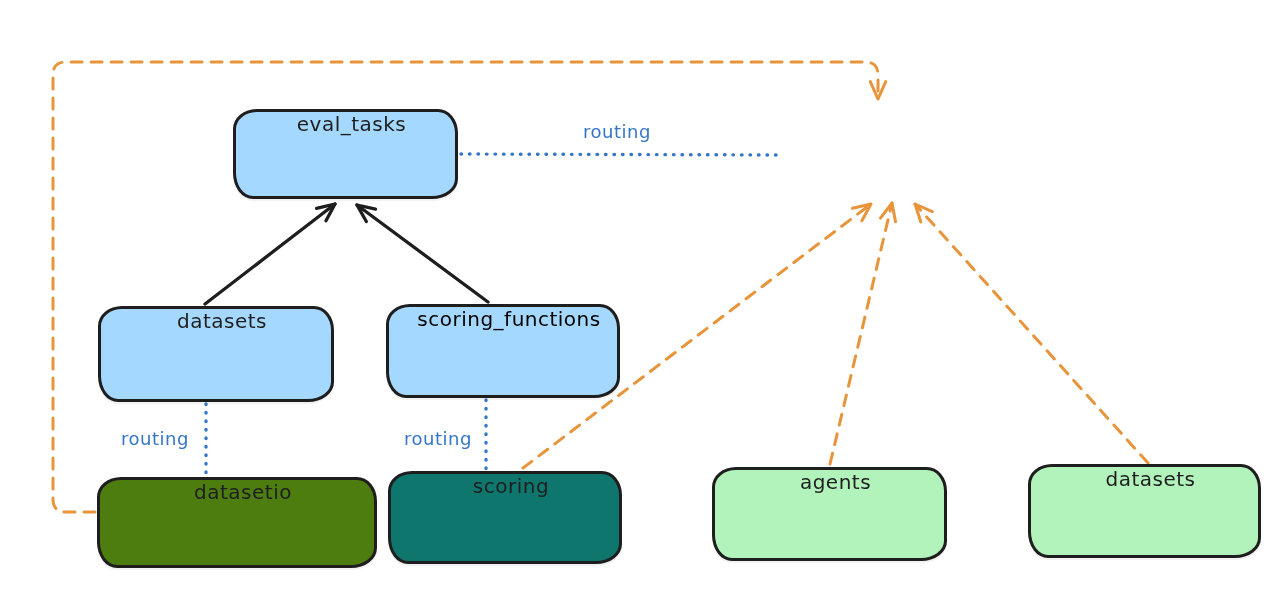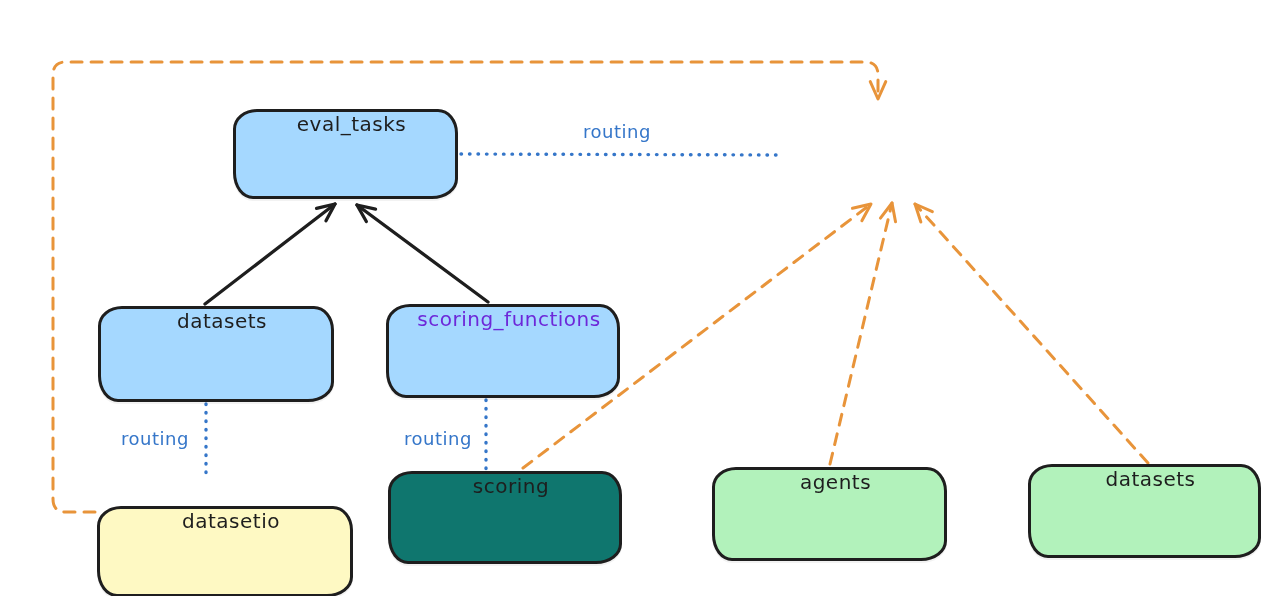--- a/index.html
+++ b/index.html
@@ -62,24 +62,24 @@
       <path d="M 95 512 L 66 512 Q 53 512 53 499 L 53 75 Q 53 62 66 62 L 865 62 Q 878 62 878 75 L 878 99" fill="none" stroke="#e8943a" stroke-width="3" stroke-linecap="round" stroke-linejoin="round" stroke-dasharray="11 9"></path>
       <path d="M 870.2525513918681 81.65131013406614 L 878 99 L 885.7474486081318 81.65131013406614" fill="none" stroke="#e8943a" stroke-width="3" stroke-linecap="round" stroke-linejoin="round"></path>
     </svg>
 
   <div class="node" style="left: 233px; top: 109px; width: 225px; height: 90px; background: rgb(165, 216, 255); border-color: rgb(30, 30, 30); color: rgb(30, 30, 30);">
     <span class="node-label">eval_tasks</span>
   </div>
   <div class="node" style="left: 98px; top: 306px; width: 236px; height: 96px; background: rgb(165, 216, 255); border-color: rgb(30, 30, 30); color: rgb(30, 30, 30);">
     <span class="node-label">datasets</span>
   </div>
-  <div class="node" style="left: 386px; top: 304px; width: 234px; height: 94px; background: rgb(165, 216, 255); border-color: rgb(30, 30, 30); color: #6d28d9;">
+  <div class="node" style="left: 386px; top: 304px; width: 234px; height: 94px; background: rgb(165, 216, 255); border-color: rgb(30, 30, 30); color: #000000;">
     <span class="node-label">scoring_functions</span>
   </div>
-  <div class="node" style="left: 97px; top: 477px; width: 256px; height: 91px; background: #fef9c3; border-color: rgb(30, 30, 30); color: rgb(30, 30, 30); margin-top: 29px;">
+  <div class="node" style="left: 97px; top: 477px; width: 280px; height: 91px; background: #4d7c0f; border-color: rgb(30, 30, 30); color: rgb(30, 30, 30);">
     <span class="node-label">datasetio</span>
   </div>
   <div class="node" style="left: 388px; top: 471px; width: 234px; height: 93px; background: #0f766e; border-color: rgb(30, 30, 30); color: rgb(30, 30, 30);">
     <span class="node-label">scoring</span>
   </div>
   <div class="node" style="left: 712px; top: 467px; width: 235px; height: 94px; background: rgb(178, 242, 187); border-color: rgb(30, 30, 30); color: rgb(30, 30, 30);">
     <span class="node-label">agents</span>
   </div>
   <div class="node" style="left: 1028px; top: 464px; width: 233px; height: 94px; background: rgb(178, 242, 187); border-color: rgb(30, 30, 30); color: rgb(30, 30, 30);">
     <span class="node-label">datasets</span>

